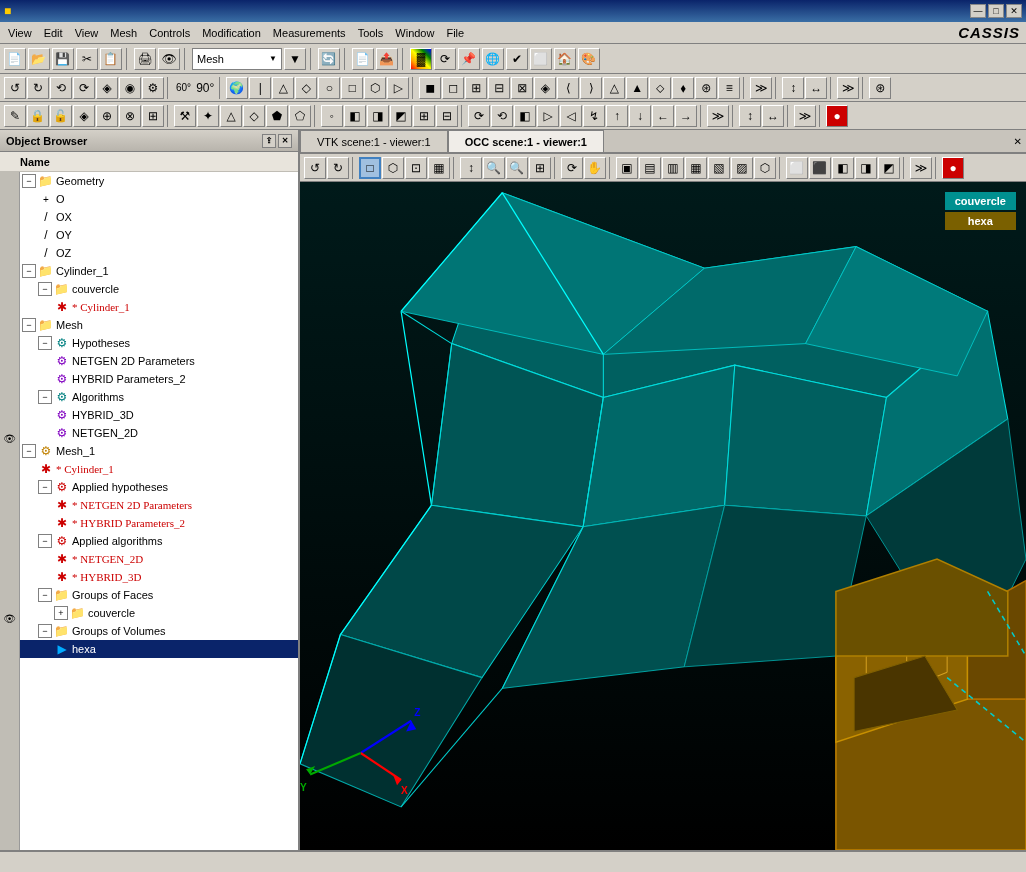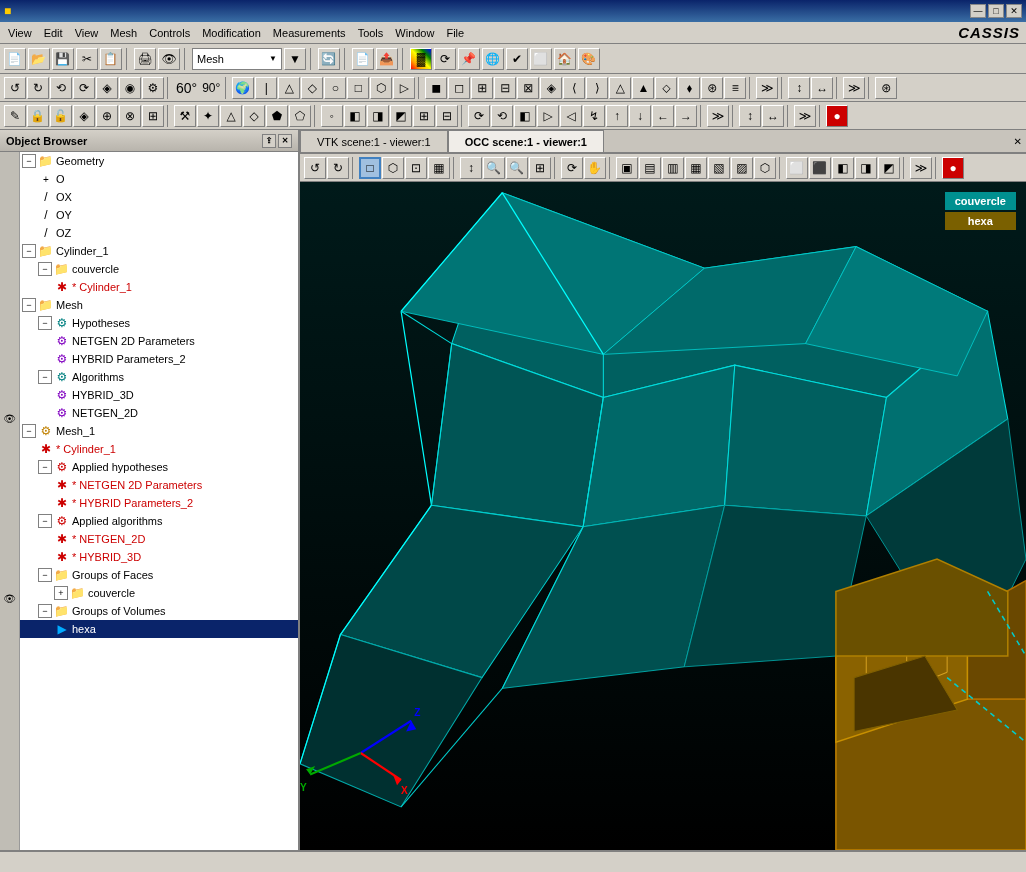--- a/index.html
+++ b/index.html
@@ -126,21 +126,21 @@
     .tree-row.selected .tree-label { color: white !important; }
     .tree-expand {
       width: 14px; height: 14px;
       border: 1px solid #808080;
       background: white;
       display: inline-flex; align-items: center; justify-content: center;
       font-size: 9px; cursor: pointer; flex-shrink: 0; margin-right: 2px;
     }
     .tree-icon { width: 16px; height: 16px; display: inline-flex; align-items: center; justify-content: center; font-size: 12px; flex-shrink: 0; margin-right: 2px; }
     .tree-label { font-size: 11px; }
-    .tree-label.red { color: #cc0000; }
+    .tree-label.red { color: #cc0000; font-family: Liberation Serif, serif; }
 
     
     #right-panel {
       flex: 1;
       display: flex;
       flex-direction: column;
       background: #000;
       justify-content: space-between;
     }
     
@@ -326,21 +326,21 @@
 
 <div class="toolbar-row2">
   <div class="tb-btn">↺</div>
   <div class="tb-btn">↻</div>
   <div class="tb-btn">⟲</div>
   <div class="tb-btn">⟳</div>
   <div class="tb-btn">◈</div>
   <div class="tb-btn">◉</div>
   <div class="tb-btn">⚙</div>
   <div class="tb-sep"></div>
-  <span style="font-size:14px;padding:0 2px;">60°</span>
+  <span style="font-size:10px;padding:0 2px;">60°</span>
   <span style="font-size:12px;padding:0 2px;">90°</span>
   <div class="tb-sep"></div>
   <div class="tb-btn">🌍</div>
   <div class="tb-btn">|</div>
   <div class="tb-btn">△</div>
   <div class="tb-btn">◇</div>
   <div class="tb-btn">○</div>
   <div class="tb-btn">□</div>
   <div class="tb-btn">⬡</div>
   <div class="tb-btn">▷</div>
@@ -416,20 +416,23 @@
 
 <div id="main-area" style="display:flex; height:calc(872px - 22px - 22px - 30px - 28px - 28px - 22px); overflow:hidden;">
 
   <div id="object-browser">
     <div id="ob-titlebar">
       <span>Object Browser</span>
       <div id="ob-controls">
         <div class="ob-ctrl-btn">⇪</div>
         <div class="ob-ctrl-btn">✕</div>
       </div>
+    </div>
+    <div id="ob-header">
+      <span>Name</span>
     </div>
     <div id="ob-content">
 
       <div id="ob-eye-sidebar">
 
         <div class="eye-icon-row" style="margin-top:255px;">👁</div>
         <div class="eye-icon-row" style="margin-top:162px;">👁</div>
       </div>
 
       <div id="ob-tree" style="overflow-y:auto;overflow-x:auto;flex:1;font-size:11px;">

